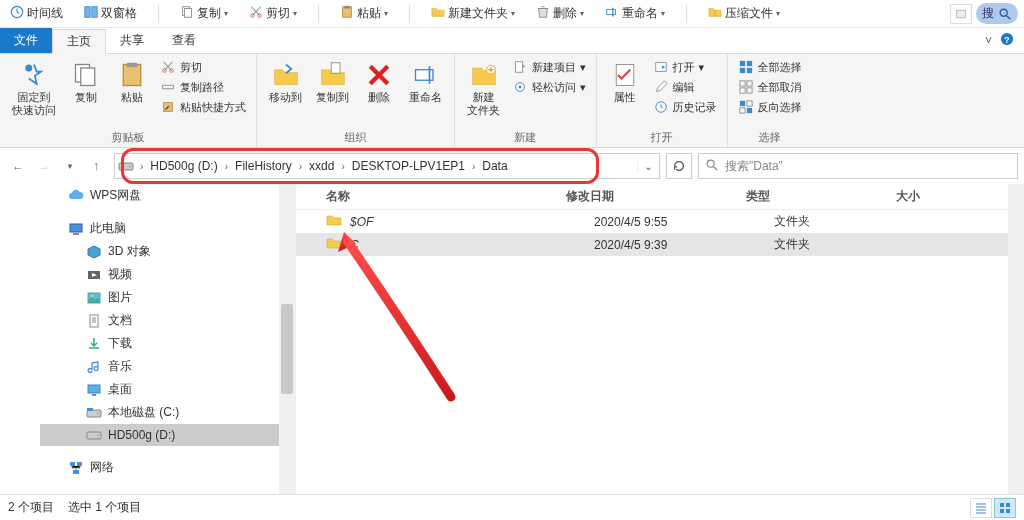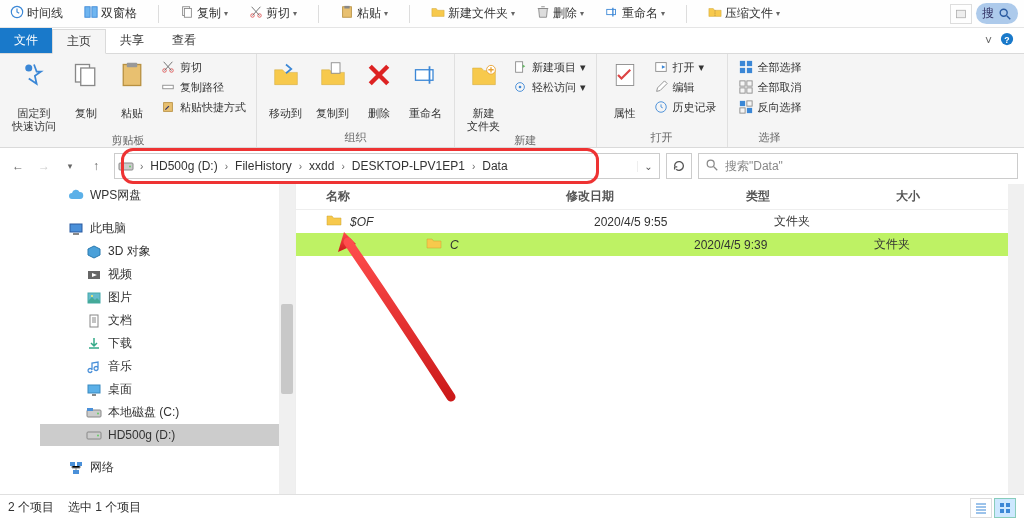--- a/index.html
+++ b/index.html
@@ -22,21 +22,21 @@
 .tabs .tab.file { background: #1979ca; color: #fff; }
 .tabs .tab.active { background: #f5f5f5; border: 1px solid #dadada; border-bottom: 1px solid #f5f5f5; position: relative; top: 1px; }
 .tabs .spacer { flex: 1; }
 .tabs .help { display: flex; align-items: center; gap: 8px; padding: 0 10px; }
 
 
 .ribbon { height: 94px; background: #f5f5f5; border-bottom: 1px solid #dadada; display: flex; }
 .rgroup { display: flex; flex-direction: column; padding: 2px 6px 0 6px; border-right: 1px solid #e0e0e0; }
 .rgroup .body { flex: 1; display: flex; align-items: flex-start; gap: 2px; }
 .rgroup .title { text-align: center; font-size: 11px; color: #666; padding-bottom: 2px; }
-.bigbtn { display: flex; flex-direction: column; align-items: center; justify-content: flex-start; padding: 3px 6px 0 6px; gap: 16px; cursor: pointer; min-width: 42px; }
+.bigbtn { display: flex; flex-direction: column; align-items: center; justify-content: flex-start; padding: 3px 6px 0 6px; gap: 0; cursor: pointer; min-width: 42px; }
 .bigbtn .icon { width: 32px; height: 32px; display: flex; align-items: center; justify-content: center; }
 .bigbtn .lbl { font-size: 11px; text-align: center; line-height: 13px; }
 .smallcol { display: flex; flex-direction: column; gap: 2px; padding-top: 2px; }
 .smallbtn { display: flex; align-items: center; gap: 4px; padding: 1px 4px; cursor: pointer; font-size: 11px; white-space: nowrap; }
 .smallbtn .icon { width: 16px; height: 16px; display: flex; align-items: center; justify-content: center; }
 
 
 .navbar { height: 36px; display: flex; align-items: center; padding: 4px 6px; gap: 6px; }
 .navbtns { display: flex; align-items: center; gap: 2px; }
 .navarrow { width: 24px; height: 24px; display: flex; align-items: center; justify-content: center; color: #666; cursor: pointer; }
@@ -59,21 +59,21 @@
 .tree-spacer { height: 10px; }
 .tree-icon { width: 16px; height: 16px; display: flex; align-items: center; justify-content: center; }
 
 .content { flex: 1; display: flex; flex-direction: column; position: relative; }
 .cols { display: flex; border-bottom: 1px solid #eee; padding: 4px 0; color: #555; font-size: 12px; font-weight: bold; }
 .col-name { width: 270px; padding-left: 30px; }
 .col-date { width: 180px; }
 .col-type { width: 150px; }
 .col-size { flex: 1; }
 .row { display: flex; align-items: center; padding: 2px 0; cursor: pointer; font-size: 12px; }
-.row.sel { background: #bef264; justify-content: flex-end; }
+.row.sel { background: #e5e5e5; }
 .row .c-name { width: 270px; padding-left: 30px; display: flex; align-items: center; gap: 8px; font-style: italic; }
 .row .c-date { width: 180px; margin-left: 28px; }
 .row .c-type { width: 150px; }
 .scroll-right { position: absolute; right: 0; top: 0; bottom: 0; width: 16px; background: #f0f0f0; }
 
 
 .status { position: absolute; bottom: 0; left: 0; right: 0; height: 26px; border-top: 1px solid #e0e0e0; display: flex; align-items: center; padding: 0 8px; font-size: 12px; gap: 14px; background: #fff; }
 .status .right { margin-left: auto; display: flex; gap: 2px; }
 .viewbtn { width: 22px; height: 20px; border: 1px solid #ddd; display: flex; align-items: center; justify-content: center; cursor: pointer; }
 .viewbtn.active { background: #cde8ff; border-color: #8cb; }

